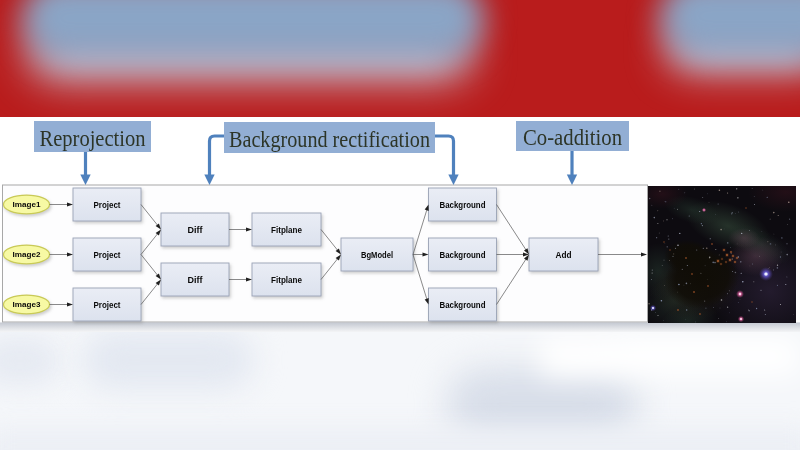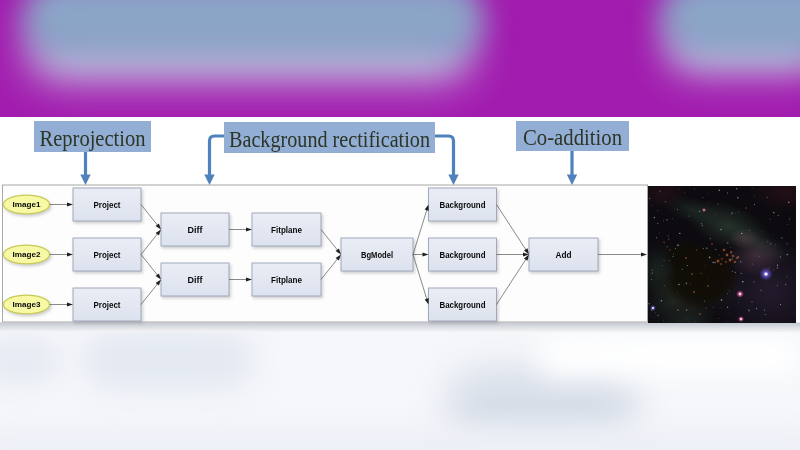--- a/index.html
+++ b/index.html
@@ -1,15 +1,15 @@
 <!DOCTYPE html>
 <html><head><meta charset="utf-8">
 <style>
 html,body{margin:0;padding:0;background:#fff;}
-#stage{position:relative;width:800px;height:450px;overflow:hidden;background:#a21caf;font-family:"Liberation Sans",sans-serif;}
+#stage{position:relative;width:800px;height:450px;overflow:hidden;background:#b91c1c;font-family:"Liberation Sans",sans-serif;}
 .blb{position:absolute;border-radius:40px;}
 </style></head>
 <body>
 <div id="stage">
 
   <div class="blb" style="left:30px;top:28px;width:440px;height:50px;background:#c9d5e6;filter:blur(22px);"></div>
   <div class="blb" style="left:668px;top:24px;width:160px;height:46px;background:#c9d5e6;filter:blur(20px);"></div>
   <div class="blb" style="left:22px;top:-22px;width:462px;height:80px;background:#8aa5c6;filter:blur(15px);"></div>
   <div class="blb" style="left:660px;top:-24px;width:190px;height:80px;background:#8aa5c6;filter:blur(15px);"></div>
 

